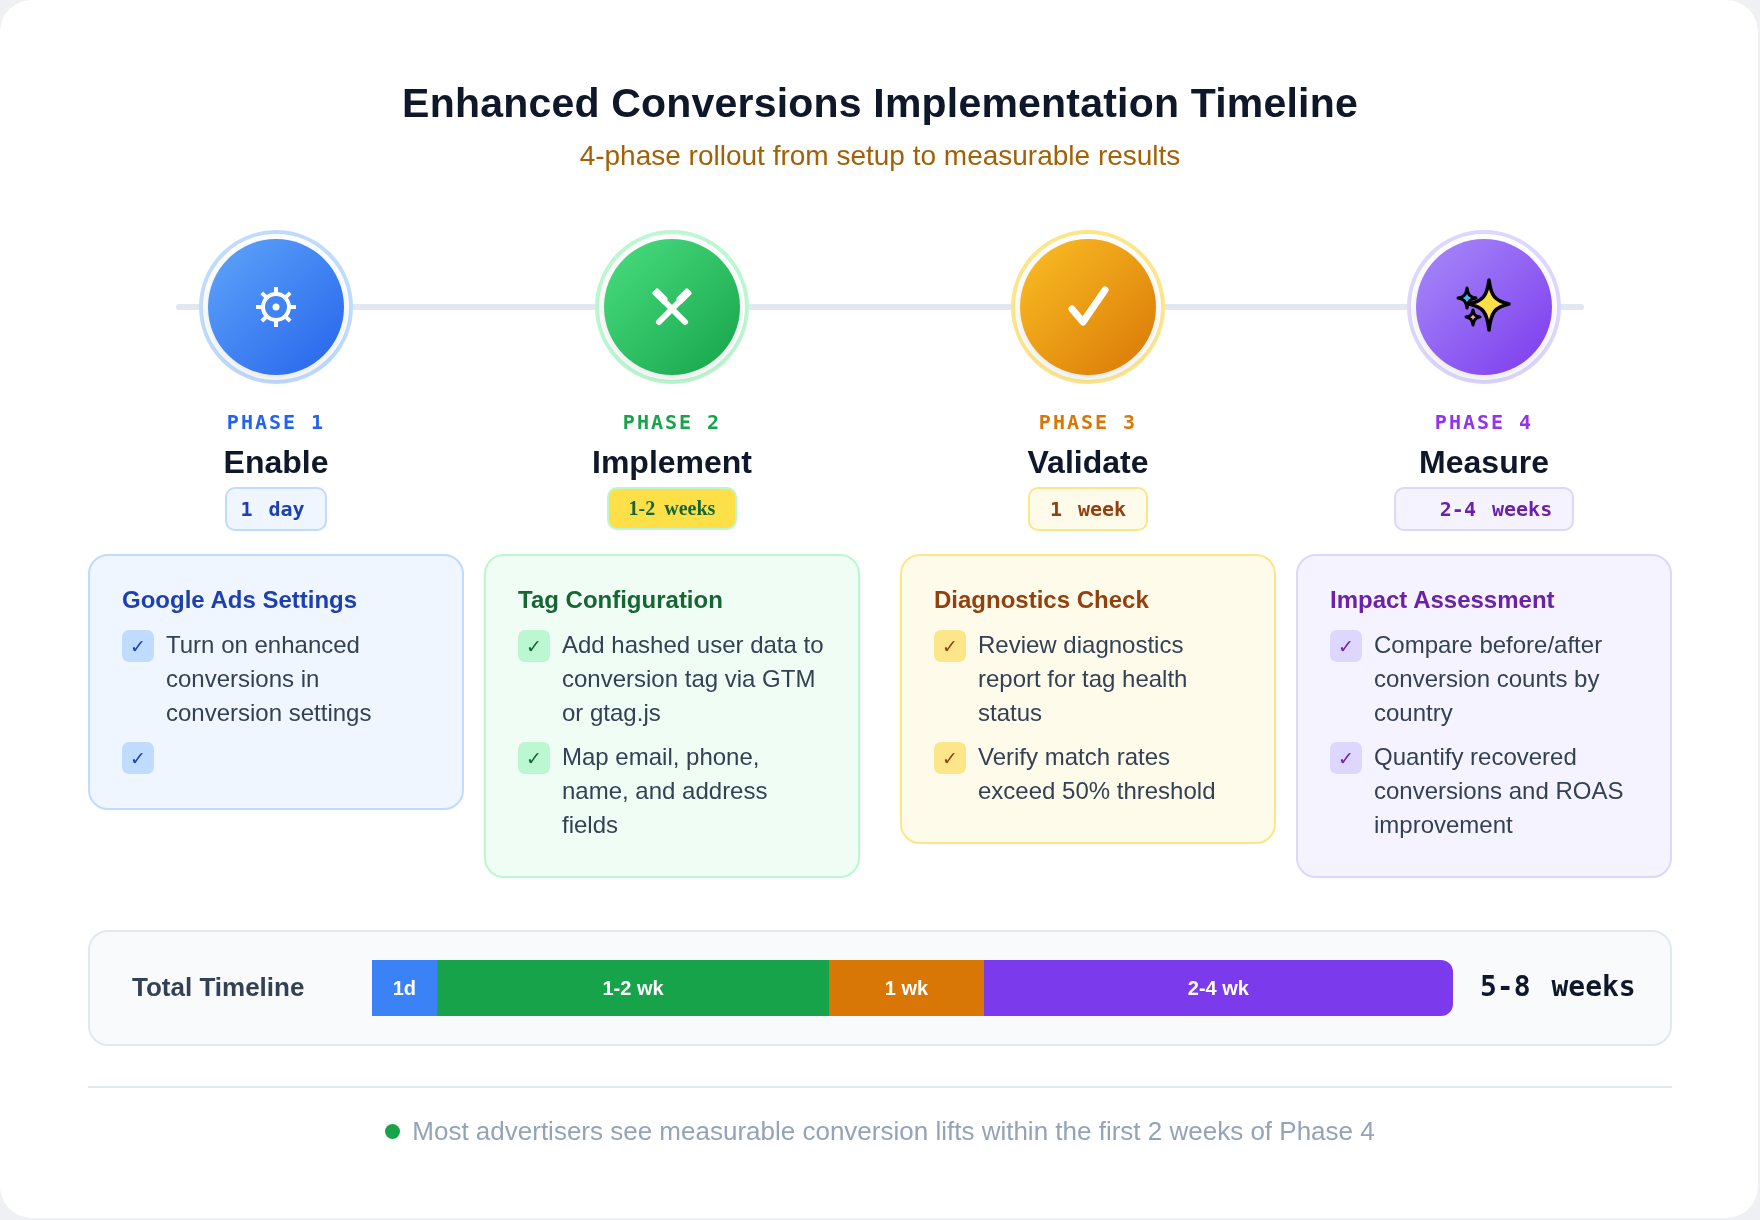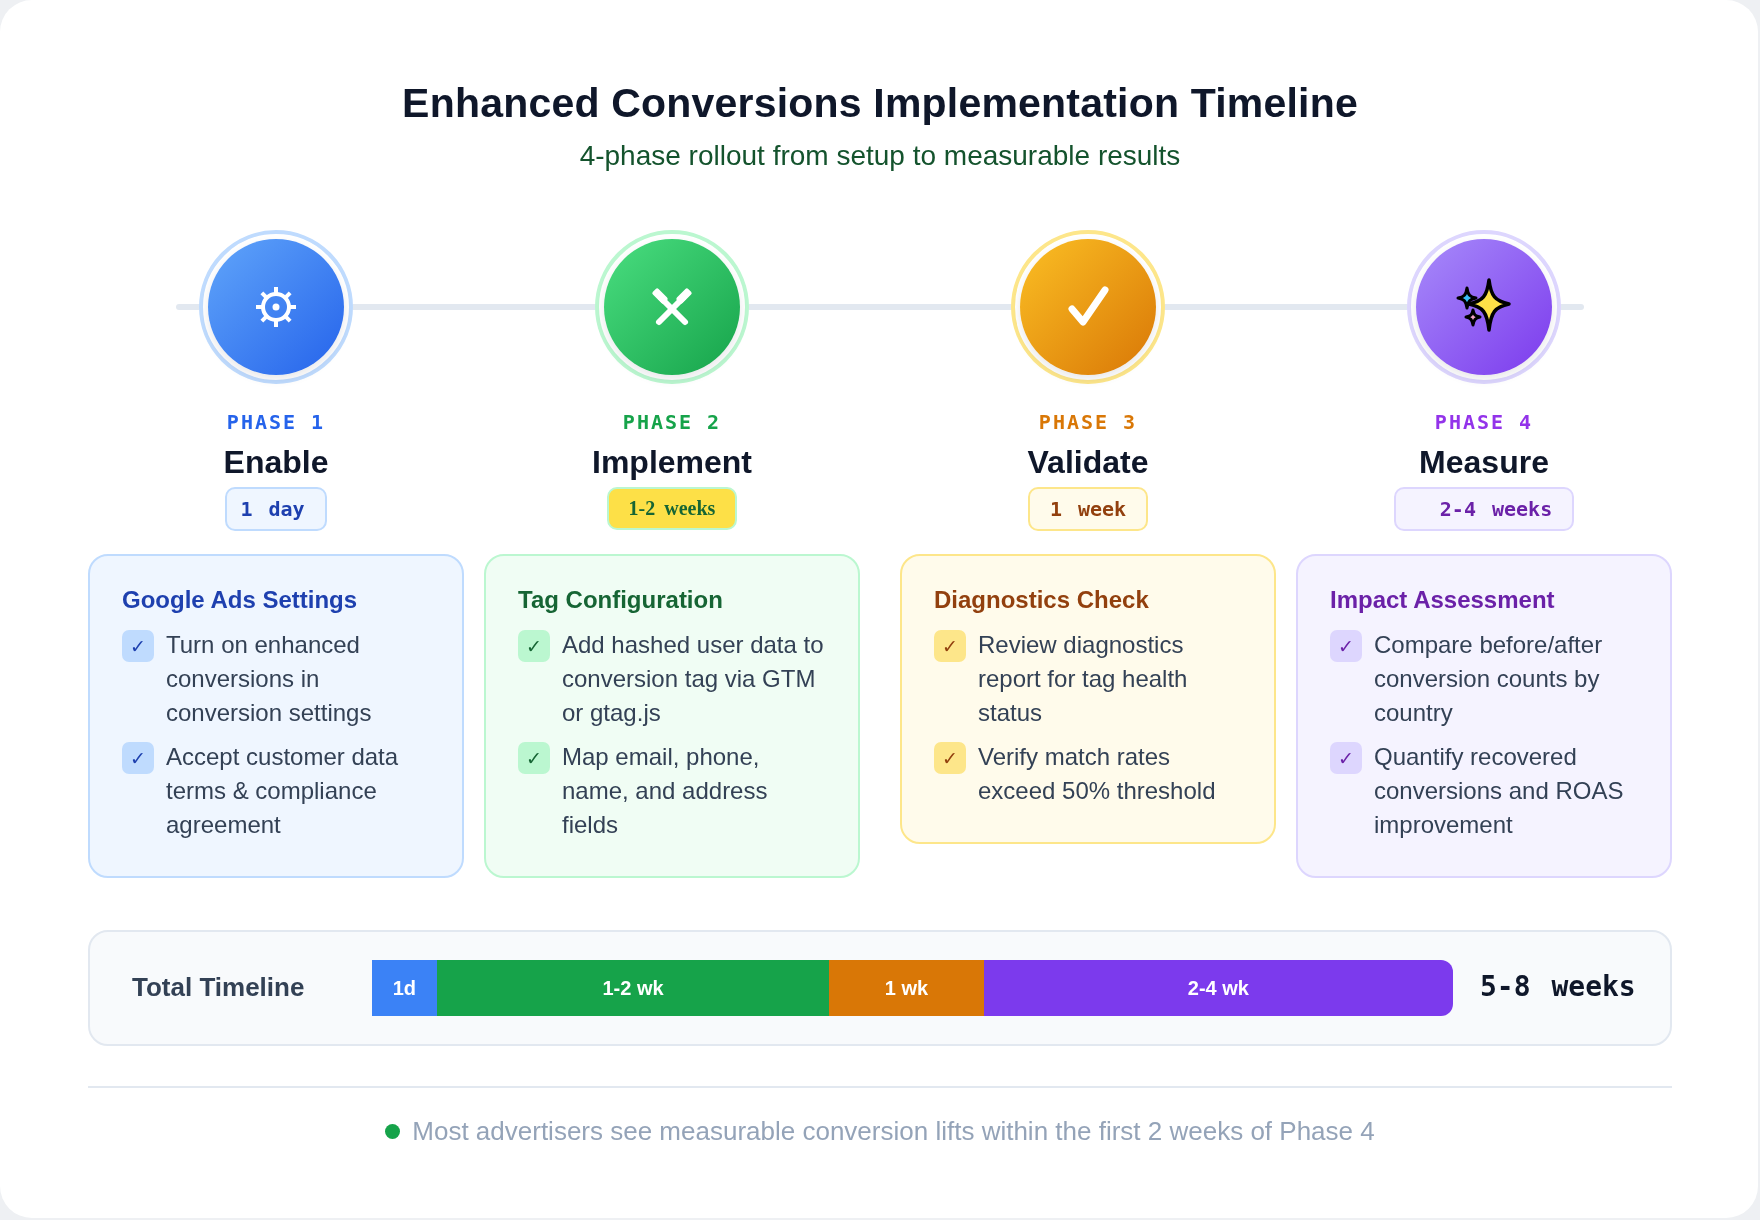--- a/index.html
+++ b/index.html
@@ -8,21 +8,21 @@
   .card {
     position: absolute; left: 0; top: 0; width: 1758px; height: 1218px;
     background: #ffffff; border-radius: 32px;
   }
   .title {
     position: absolute; left: 0; top: 80px; width: 1760px; text-align: center;
     font-size: 41px; font-weight: 700; color: #0f172a; letter-spacing: 0.2px;
   }
   .subtitle {
     position: absolute; left: 0; top: 140px; width: 1760px; text-align: center;
-    font-size: 28px; color: #14532d;
+    font-size: 28px; color: #a16207;
   }
   .connector {
     position: absolute; left: 176px; top: 304px; width: 1408px; height: 6px;
     background: #e2e8f0; border-radius: 3px;
   }
   .phase-head {
     position: absolute; top: 230px; width: 300px; margin-left: -150px;
     display: flex; flex-direction: column; align-items: center;
   }
   .ring {
@@ -169,21 +169,20 @@
   </div>
 
   <div class="detail" style="left: 88px; background: rgb(239, 246, 255); border-color: rgb(191, 219, 254);">
     <h3 style="color: rgb(30, 64, 175);">Google Ads Settings</h3>
     <div class="item">
       <span class="chk" style="background: rgb(191, 219, 254); color: rgb(30, 64, 175);">✓</span>
       <span class="item-text">Turn on enhanced conversions in conversion settings</span>
     </div>
     <div class="item">
       <span class="chk" style="background: rgb(191, 219, 254); color: rgb(30, 64, 175);">✓</span>
-      <span class="item-text">Accept customer data terms &amp; compliance agreement</span>
     </div>
   </div>
 
   <div class="detail" style="left: 484px; background: rgb(240, 253, 244); border-color: rgb(187, 247, 208);">
     <h3 style="color: rgb(22, 101, 52);">Tag Configuration</h3>
     <div class="item">
       <span class="chk" style="background: rgb(187, 247, 208); color: rgb(22, 101, 52);">✓</span>
       <span class="item-text">Add hashed user data to conversion tag via GTM or gtag.js</span>
     </div>
     <div class="item">

